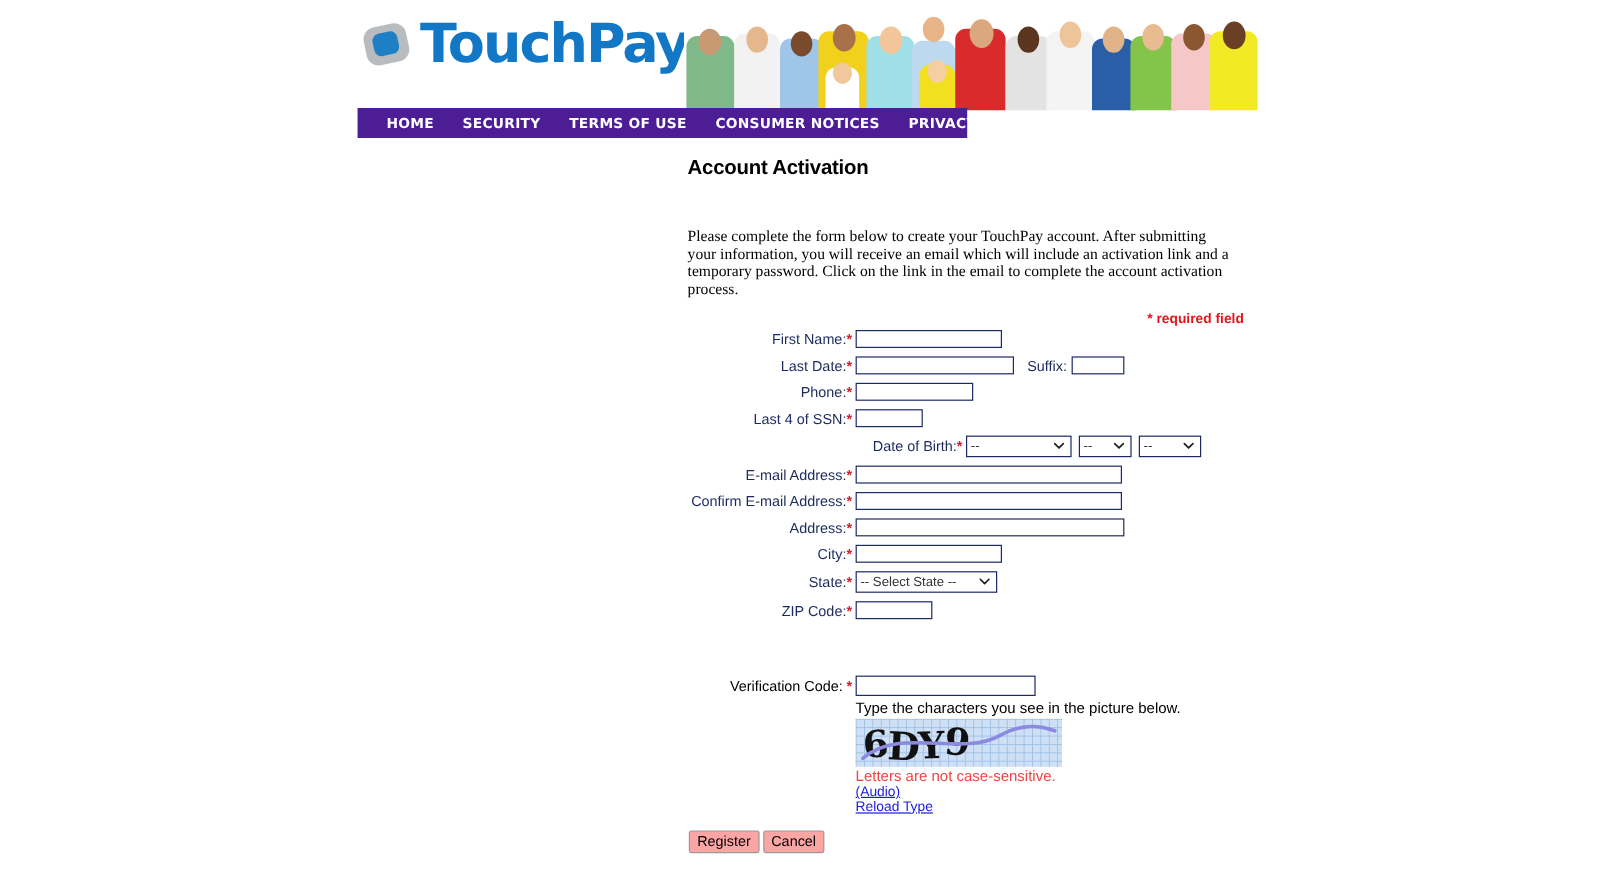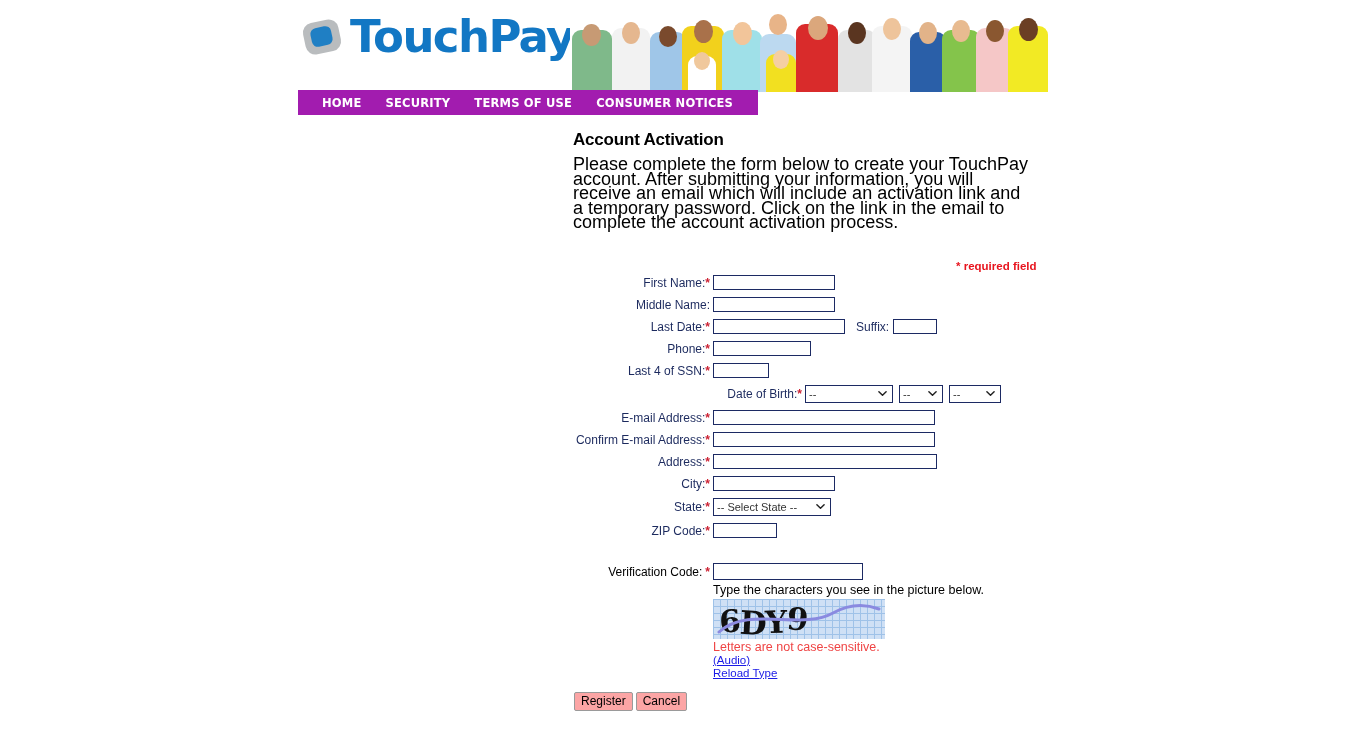--- a/index.html
+++ b/index.html
@@ -126,23 +126,23 @@
     top: 90px;
     width: 22px;
     height: 25px;
     background: #ffffff;
     transform: skewX(-20deg);
   }
   .navbar {
     position: absolute;
     left: 298px;
     top: 90px;
-    width: 460px;
+    width: 508px;
     height: 25px;
-    background: #a21caf;
+    background: #4c1d95;
   }
   .navbar .items {
     position: absolute;
     left: 0;
     top: 0;
     height: 25px;
     display: flex;
     align-items: center;
     gap: 24px;
     padding-left: 24px;
@@ -165,25 +165,26 @@
     width: 520px;
   }
   h1.page-title {
     margin: 0;
     font-size: 17px;
     font-weight: bold;
     color: #000000;
     letter-spacing: -0.2px;
   }
   p.intro {
-    margin: 7px 0 0 0;
+    margin: 40px 0 0 0;
     width: 455px;
-    font-size: 18px;
+    font-size: 13px;
     line-height: 14.6px;
     color: #000000;
+    font-family: Liberation Serif, serif;
   }
   .required-note {
     position: absolute;
     left: 383px;
     top: 130px;
     font-size: 11.5px;
     font-weight: bold;
     color: #e8141e;
   }
 
@@ -433,24 +434,20 @@
     <div class="required-note">* required field</div>
   </div>
 
   <div class="form">
 
     <div class="row">
       <div class="lbl"><span>First Name:</span><span class="ast">*</span></div>
       <input class="inp w-first" type="text" value="" style="">
     </div>
 
-    <div class="row">
-      <div class="lbl"><span>Middle Name:</span></div>
-      <input class="inp w-middle" type="text" value="" style="">
-    </div>
 
     <div class="row">
       <div class="lbl"><span>Last Date:</span><span class="ast">*</span></div>
       <input class="inp w-last" type="text" value="" style="">
       <span class="suffix-lbl">Suffix:</span>
       <input class="inp w-suffix" type="text" value="" style="">
     </div>
 
     <div class="row">
       <div class="lbl"><span>Phone:</span><span class="ast">*</span></div>

